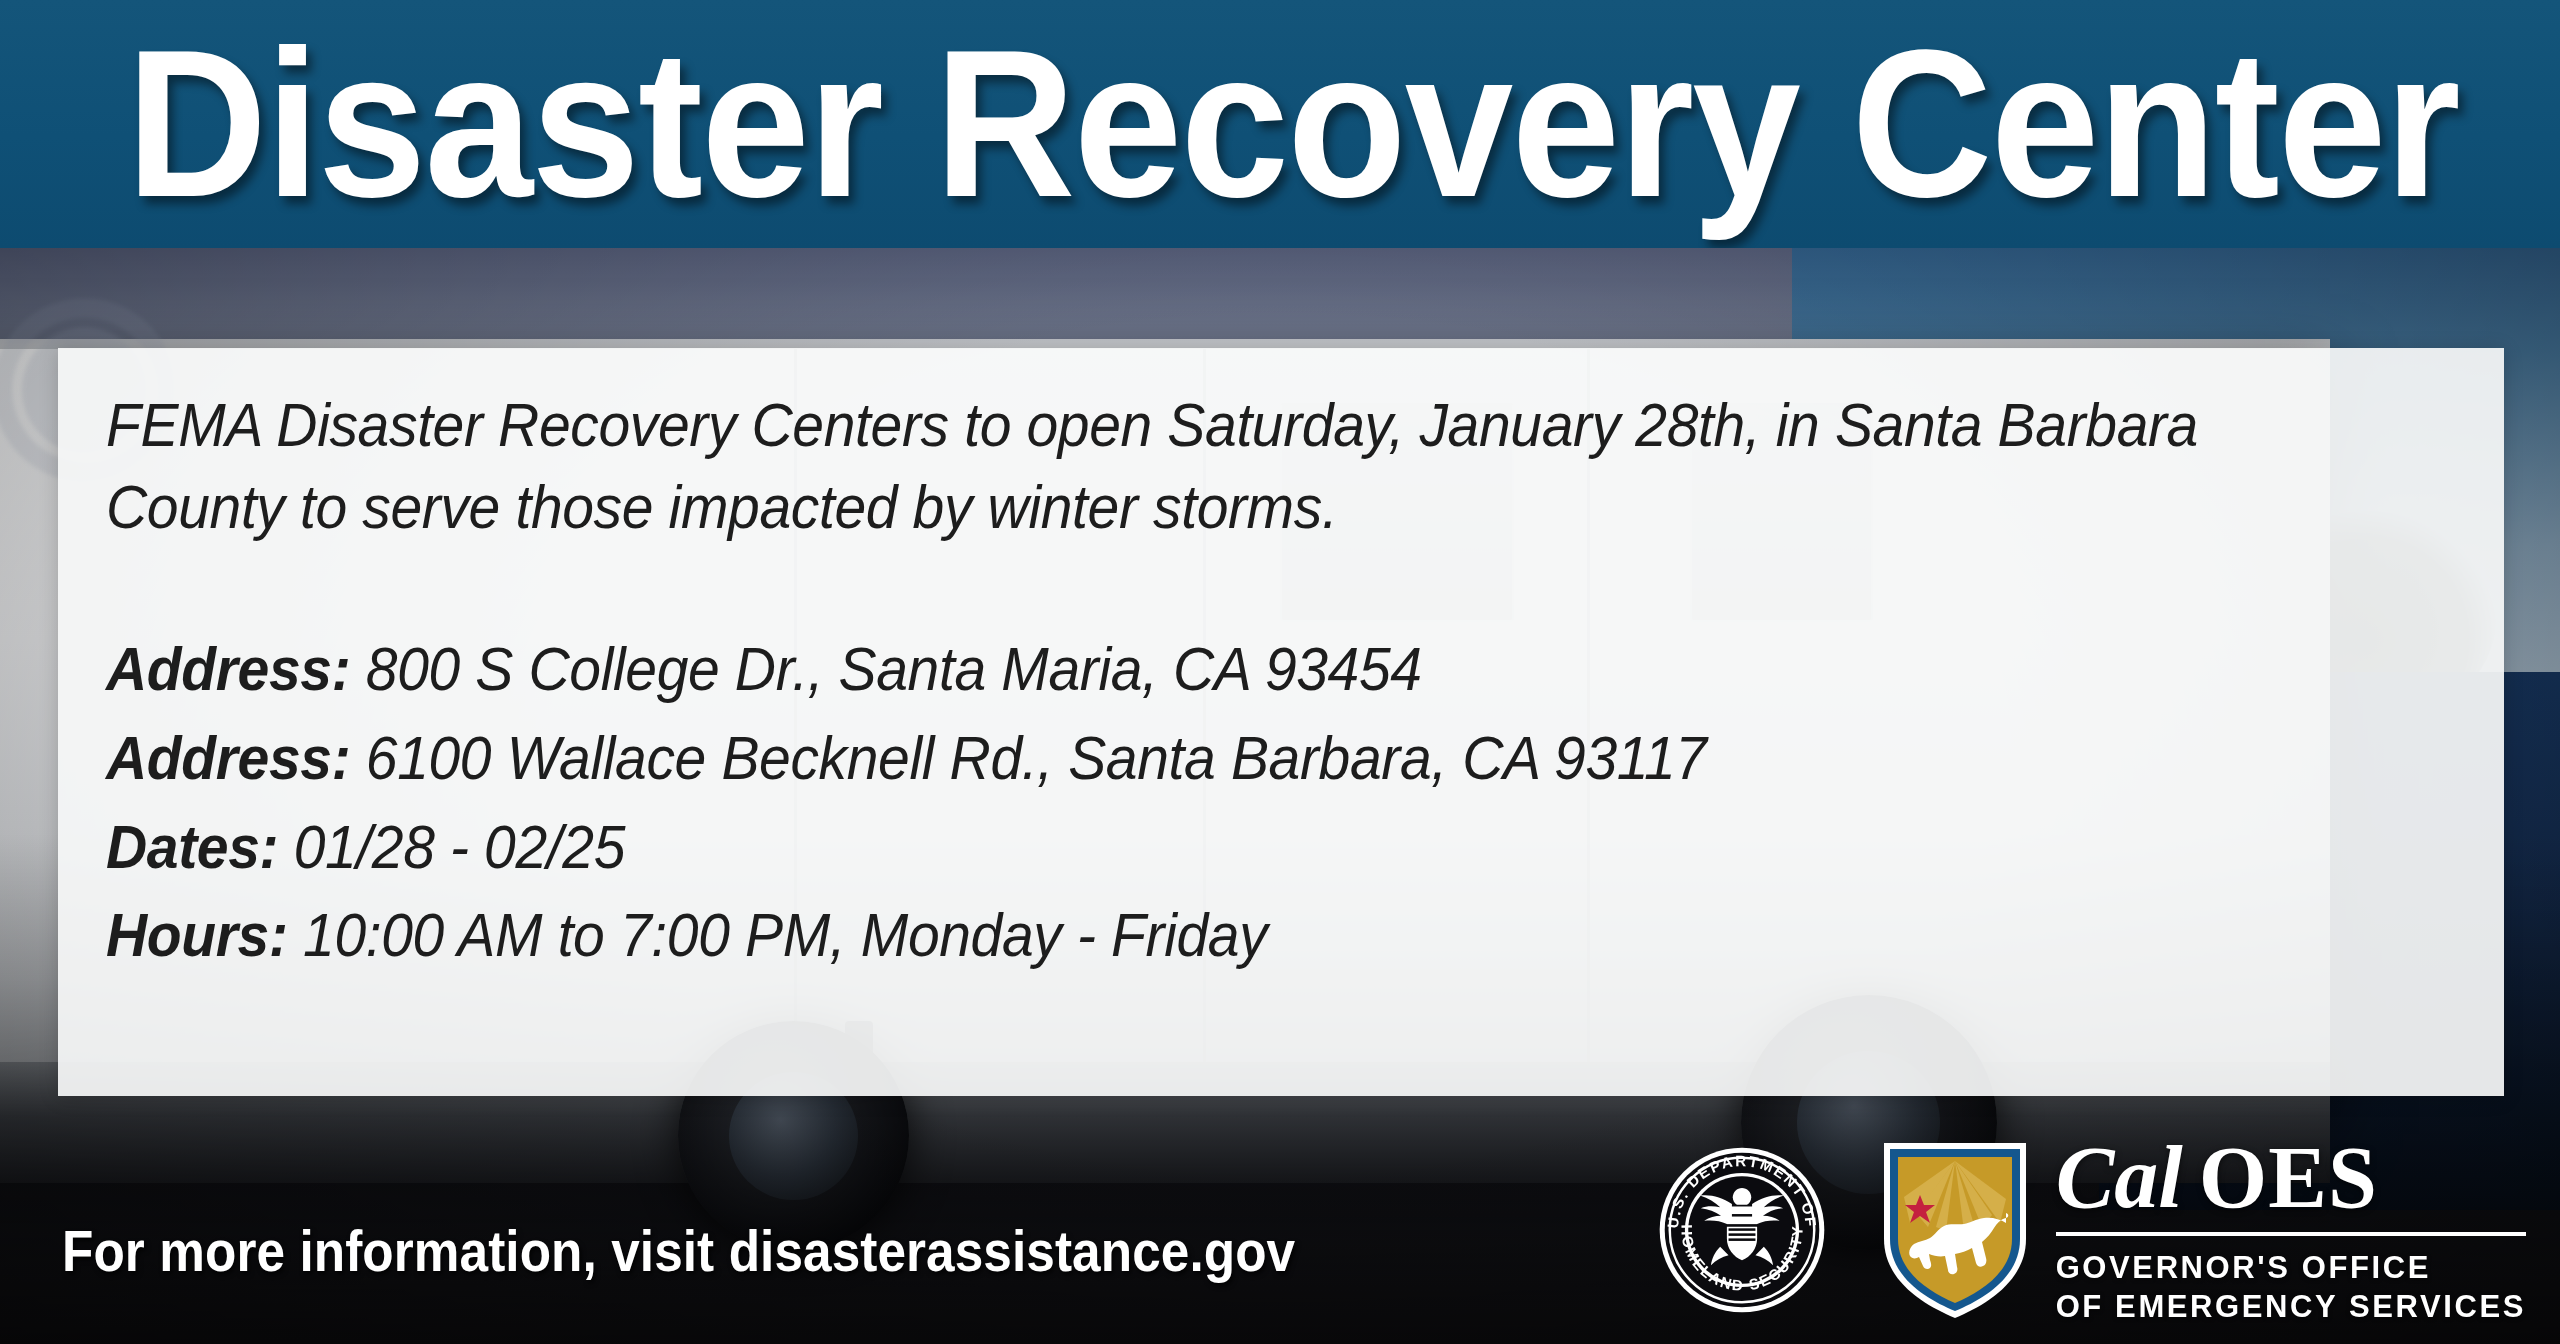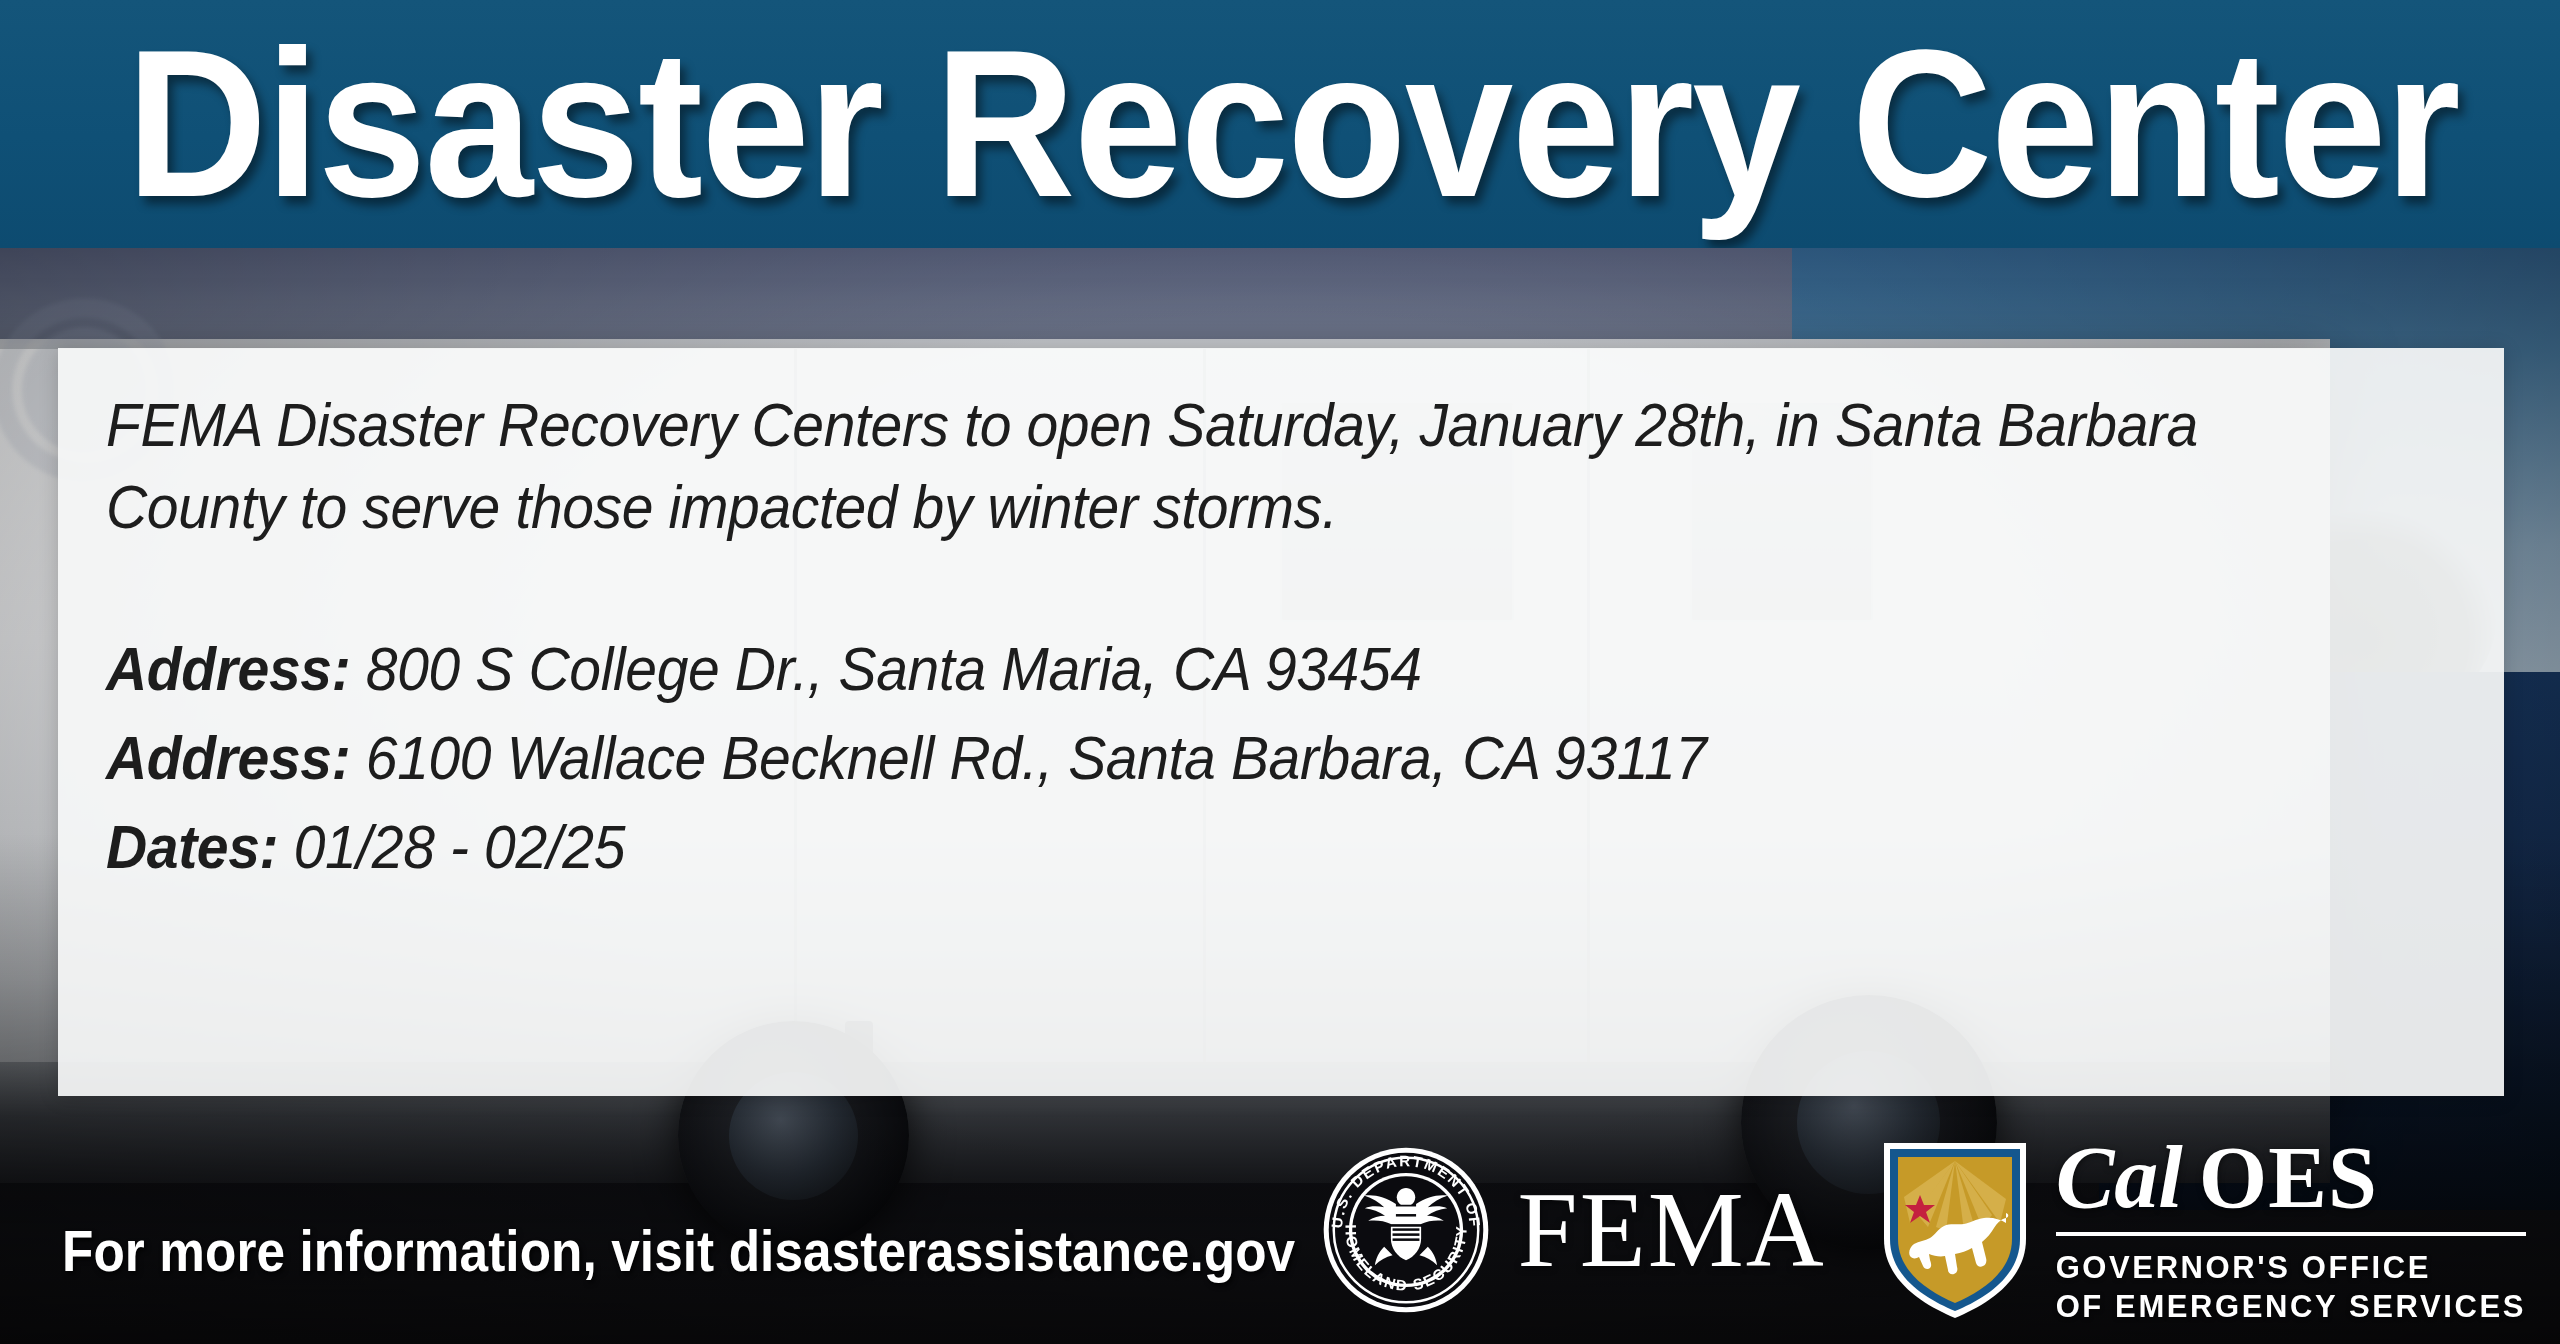--- a/index.html
+++ b/index.html
@@ -240,20 +240,21 @@
     <div class="panel-inner">
 
       <p class="intro"><span class="sq">FEMA Disaster Recovery Centers to open Saturday, January 28th, in Santa Barbara County to serve those impacted by winter storms.</span></p>
 
       <p class="detail-line"><span class="sq"><b>Address:</b> <span>800 S College Dr., Santa Maria, CA 93454</span></span></p>
 
       <p class="detail-line"><span class="sq"><b>Address:</b> <span>6100 Wallace Becknell Rd., Santa Barbara, CA 93117</span></span></p>
 
       <p class="detail-line"><span class="sq"><b>Dates:</b> <span>01/28 - 02/25</span></span></p>
 
+      <p class="detail-line"><span class="sq"><b>Hours:</b> <span>10:00 AM to 7:00 PM, Monday - Friday</span></span></p>
 
     </div>
   </div>
 
   <div class="footer-note"><span>For more information, visit disasterassistance.gov</span></div>
 
   <div class="logos">
 
     <div class="fema-lockup">
       <svg class="dhs-seal" viewBox="0 0 200 200">
@@ -283,21 +284,20 @@
           <path id="dhs-top-arc" d="M 100,100 m -76,0 a 76,76 0 1,1 152,0" fill="none"></path>
           <path id="dhs-bot-arc" d="M 100,100 m -72,0 a 72,72 0 1,0 144,0" fill="none"></path>
         </defs>
         <text font-family="Liberation Sans, sans-serif" font-size="18" font-weight="bold" fill="#ffffff" letter-spacing="2.3">
           <textPath href="#dhs-top-arc" startOffset="50%" text-anchor="middle">U.S. DEPARTMENT OF</textPath>
         </text>
         <text font-family="Liberation Sans, sans-serif" font-size="18" font-weight="bold" fill="#ffffff" letter-spacing="2.3">
           <textPath href="#dhs-bot-arc" startOffset="50%" text-anchor="middle">HOMELAND SECURITY</textPath>
         </text>
       </svg>
-      <div class="fema-word">FEMA</div>
     </div>
 
     <div class="caloes-lockup">
       <svg class="caloes-shield" viewBox="0 0 150 185">
         <path d="M4 6h142v96c0 42-40 66-71 79C44 168 4 144 4 102V6z" fill="#ffffff"></path>
         <path d="M10 12h130v90c0 38-36 60-65 72-29-12-65-34-65-72V12z" fill="#14578e"></path>
         <path d="M18 20h114v82c0 33-31 53-57 64-26-11-57-31-57-64V20z" fill="#c69a28"></path>
 
         <g fill="#d8b34f" opacity=".85">
           <path d="M75 24 L30 86 L24 60 Z"></path>

